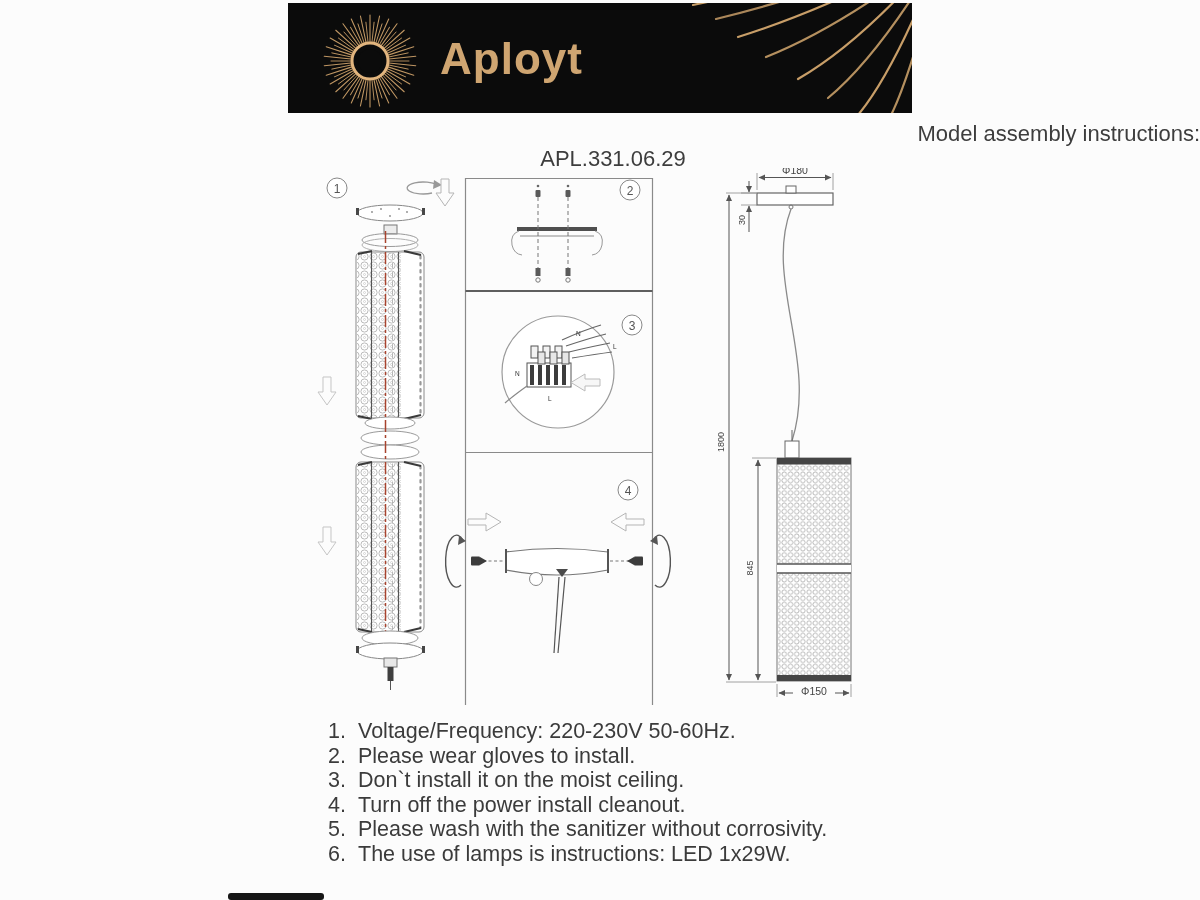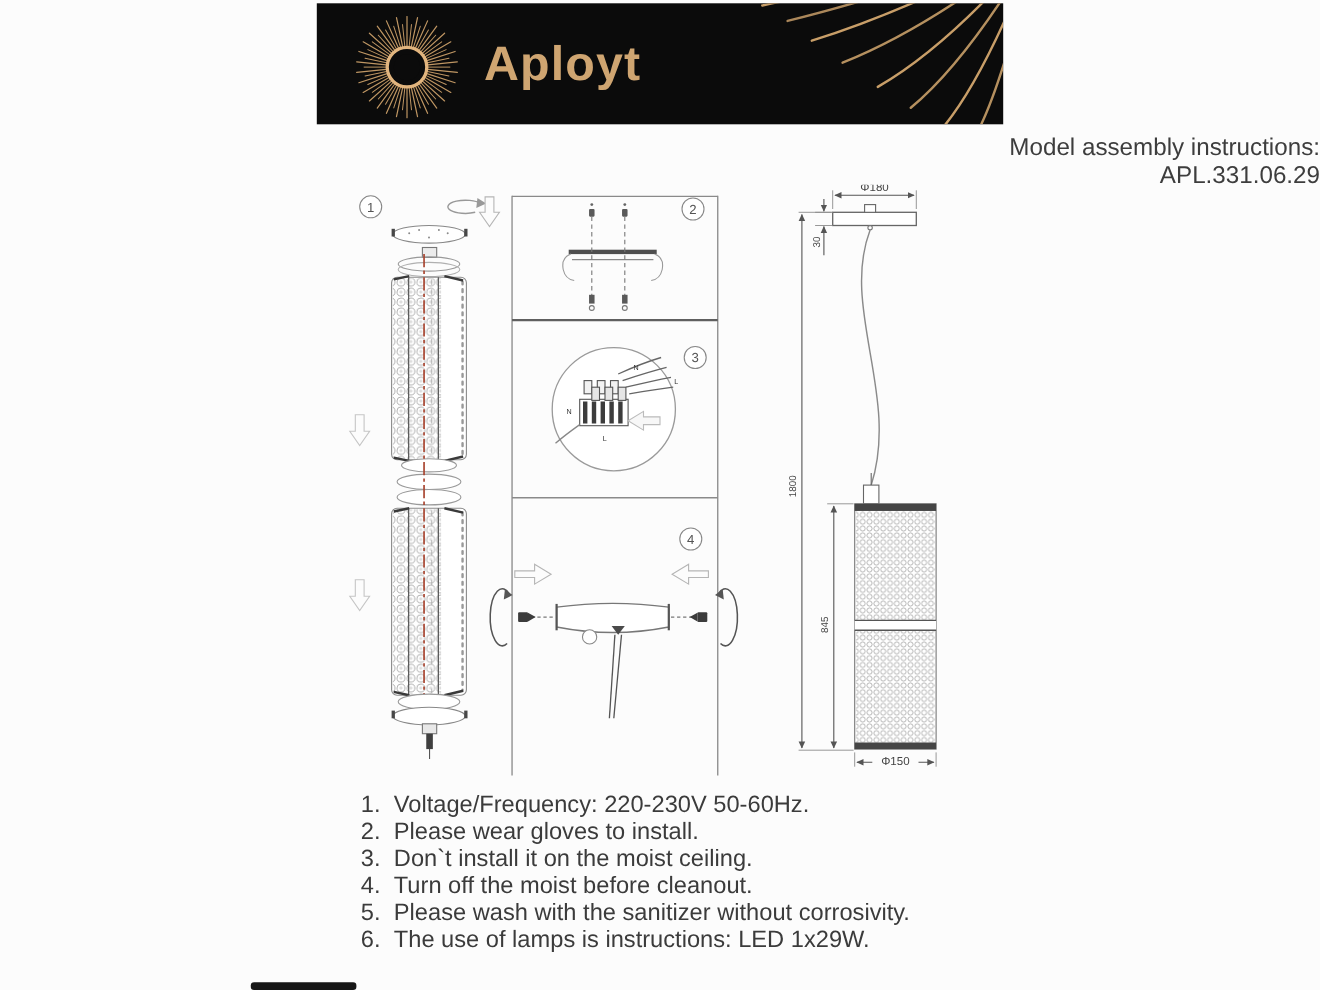--- a/index.html
+++ b/index.html
@@ -5,21 +5,21 @@
   html,body{margin:0;padding:0;width:1200px;height:900px;overflow:hidden;
     background:#fcfcfc;font-family:"Liberation Sans",sans-serif;}
   .page{position:relative;width:1200px;height:900px;}
   .banner{position:absolute;left:288px;top:3px;width:624px;height:110px;
     background:#0b0b0b;overflow:hidden;}
   .banner svg{position:absolute;left:0;top:0;}
   .brand-name{position:absolute;left:152px;top:31px;font-size:44px;font-weight:700;
     letter-spacing:1px;color:#cfa571;}
   .doc-title{position:absolute;left:0;top:121px;width:1200px;text-align:right;
     font-size:22px;color:#3d3d3d;}
-  .doc-model{position:absolute;left:0;top:146px;width:1200px;text-align:right;
+  .doc-model{position:absolute;left:0;top:146px;width:1200px;text-align:center;
     font-size:22px;color:#3d3d3d;padding-left:26px;box-sizing:border-box;}
   .drawings{position:absolute;left:300px;top:168px;}
   .instructions{position:absolute;left:322px;top:719px;color:#3b3b3b;}
   .ins-row{display:flex;line-height:24.6px;font-size:21.5px;}
   .ins-num{width:24px;text-align:right;margin-right:12px;flex:none;}
   .bottom-mark{position:absolute;left:228px;top:893px;width:96px;height:7px;
     background:#161616;border-radius:3px;}
   svg text{font-family:"Liberation Sans",sans-serif;}
 </style>
 </head>
@@ -360,21 +360,21 @@
     <div class="ins-row">
       <span class="ins-num">2.</span>
       <span class="ins-text">Please wear gloves to install.</span>
     </div>
     <div class="ins-row">
       <span class="ins-num">3.</span>
       <span class="ins-text">Don`t install it on the moist ceiling.</span>
     </div>
     <div class="ins-row">
       <span class="ins-num">4.</span>
-      <span class="ins-text">Turn off the moist before cleanout.</span>
+      <span class="ins-text">Turn off the power install cleanout.</span>
     </div>
     <div class="ins-row">
       <span class="ins-num">5.</span>
       <span class="ins-text">Please wash with the sanitizer without corrosivity.</span>
     </div>
     <div class="ins-row">
       <span class="ins-num">6.</span>
       <span class="ins-text">The use of lamps is instructions: LED 1x29W.</span>
     </div>
   </div>

